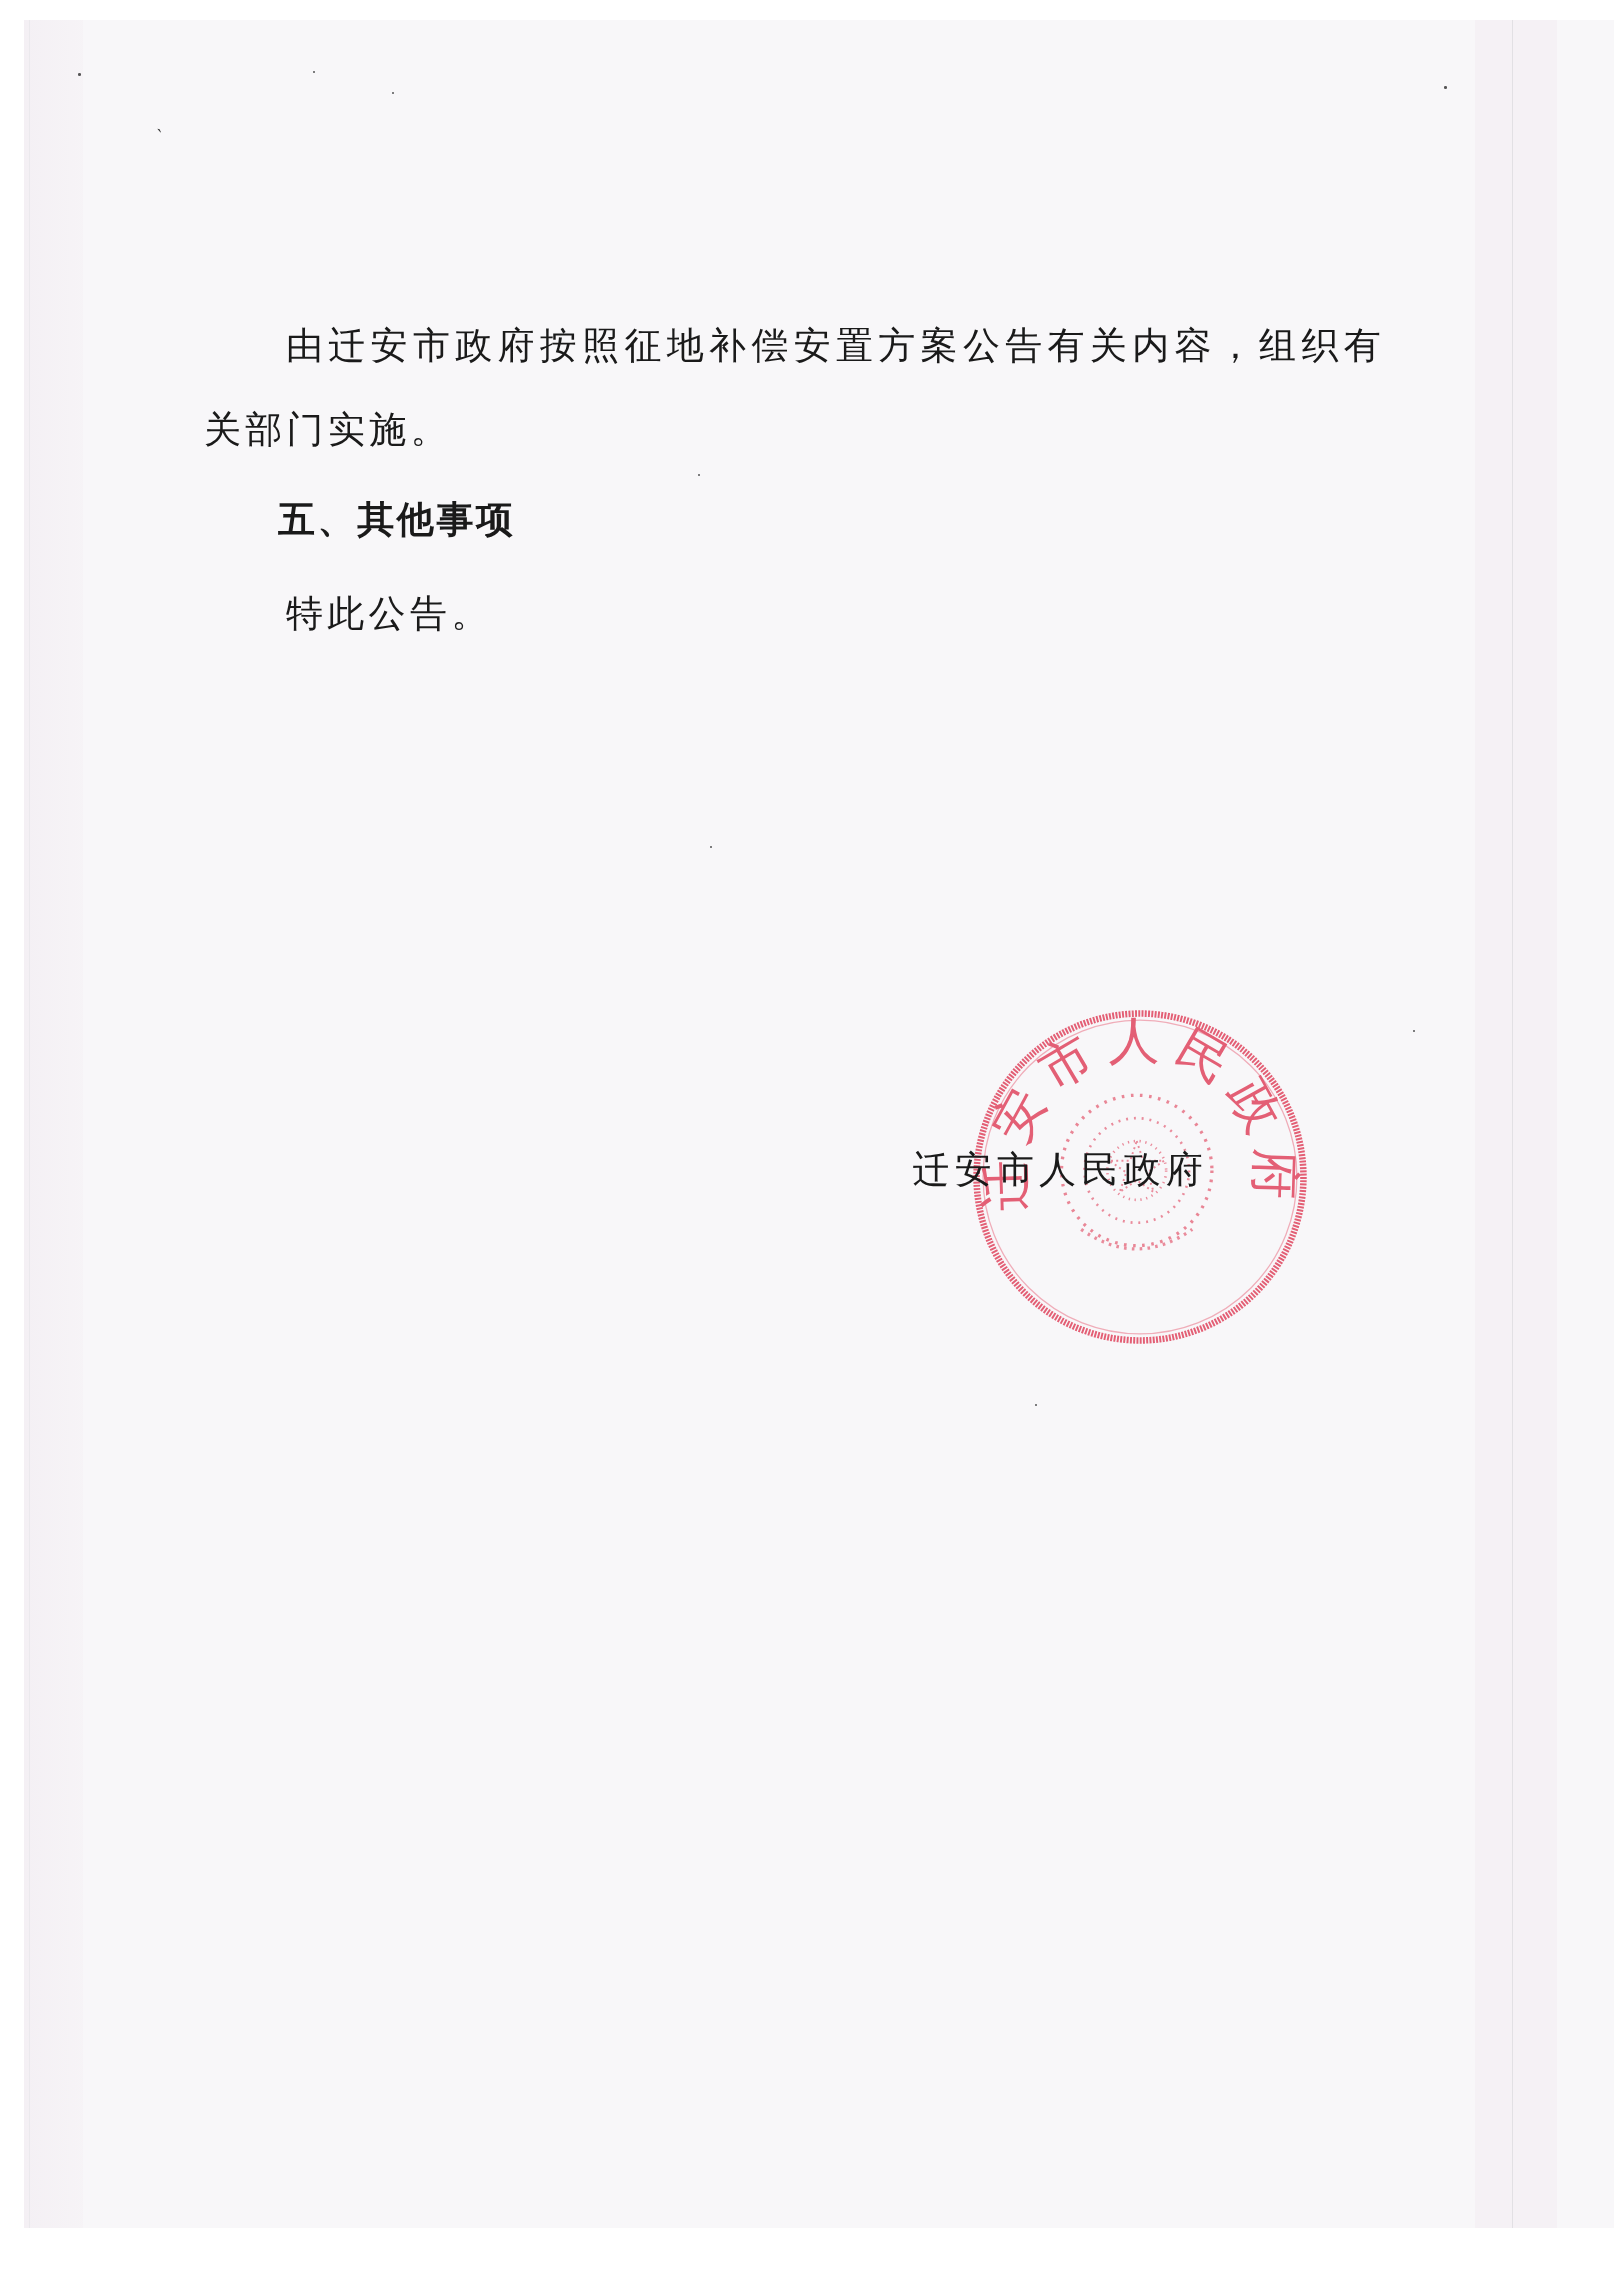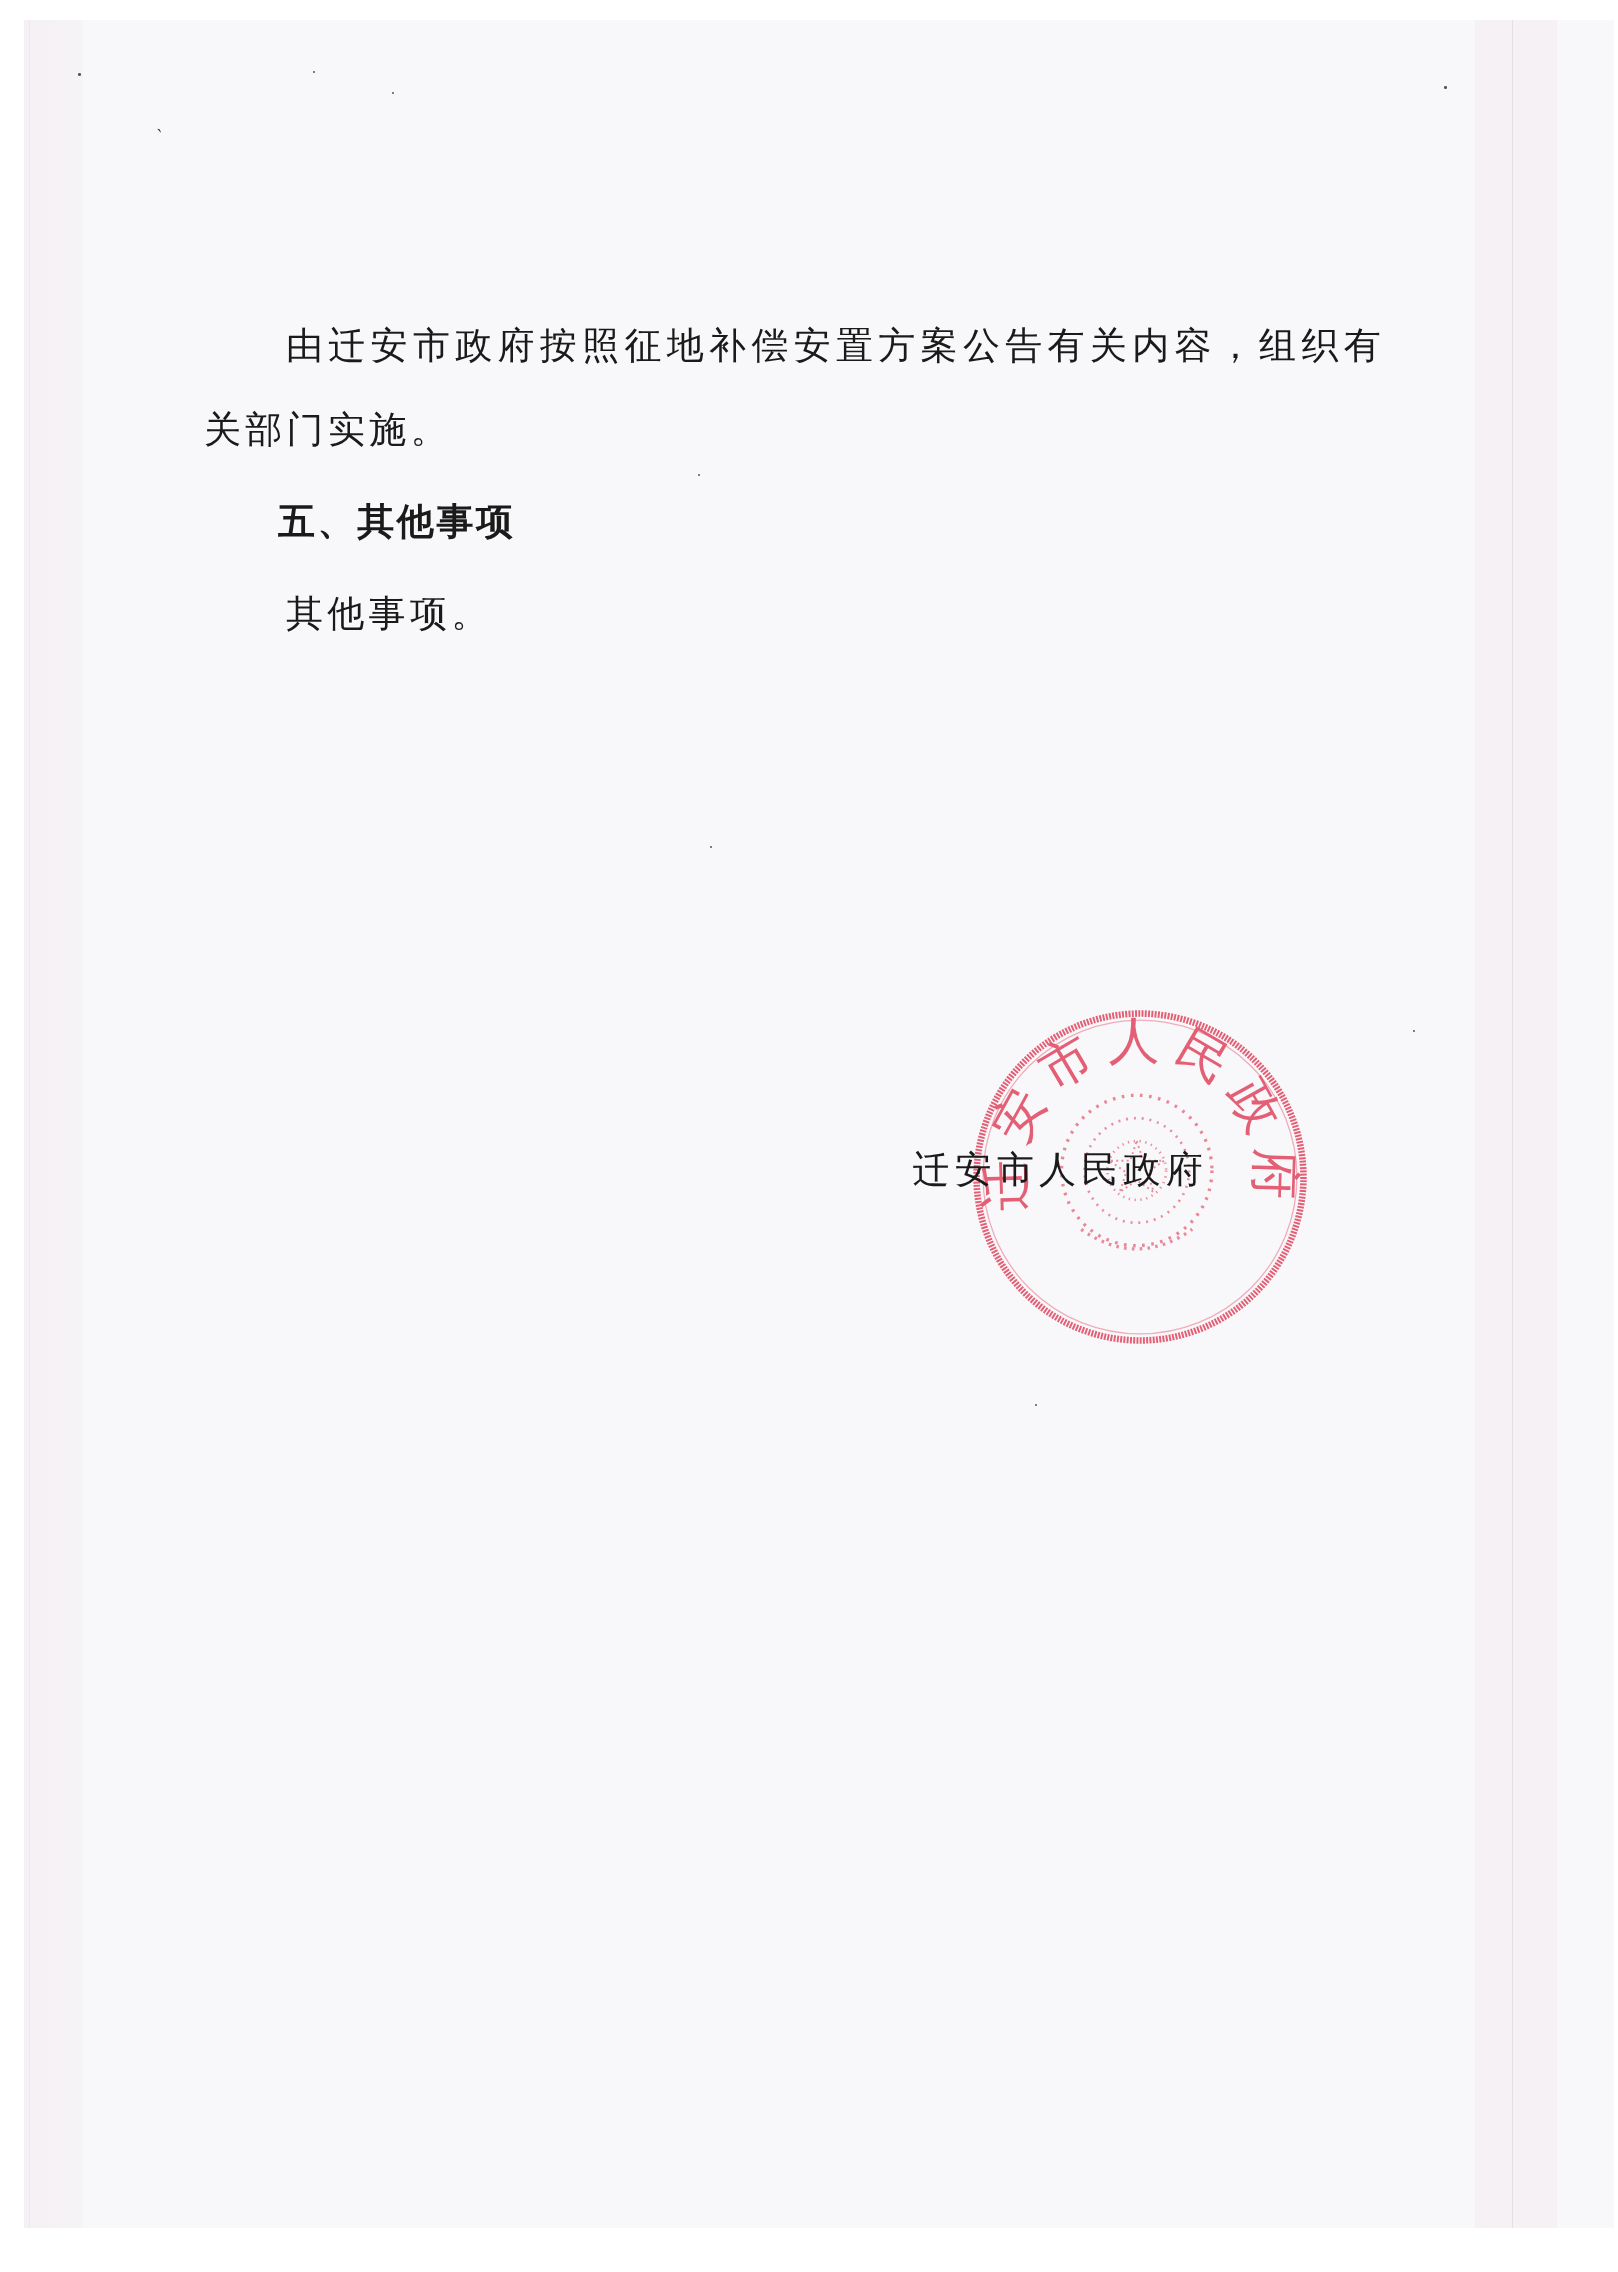--- a/index.html
+++ b/index.html
@@ -63,21 +63,21 @@
       margin: 0;
     }
     .para {
       margin: 8px;
       text-indent: 82px;
       text-align: justify;
     }
     .heading {
       margin: 0;
       text-indent: 82px;
-      font-family: Liberation Sans, sans-serif;
+      font-family: Liberation Mono, monospace;
       font-weight: bold;
       letter-spacing: 2.6px;
     }
     .signature {
       position: absolute;
       left: 906px;
       top: 1131px;
       font-size: 37px;
       letter-spacing: 5.2px;
       line-height: 78px;
@@ -119,21 +119,21 @@
 <div class="speck" style="left:392px;top:92px;width:2px;height:2px;"></div>
 <div class="speck" style="left:1444px;top:86px;width:2.6px;height:2.6px;"></div>
 <div class="speck" style="left:698px;top:474px;width:2px;height:2px;"></div>
 <div class="speck" style="left:710px;top:846px;width:2px;height:2px;"></div>
 <div class="speck" style="left:1035px;top:1404px;width:2px;height:2px;"></div>
 <div class="speck" style="left:1413px;top:1030px;width:2px;height:2px;"></div>
 
 <main class="body-text" style="top:296px;">
   <p class="para">由迁安市政府按照征地补偿安置方案公告有关内容，组织有关部门实施。</p>
   <p class="heading">五、其他事项</p>
-  <p class="para">其他事项。</p>
+  <p class="para">特此公告。</p>
 </main>
 
 <svg class="seal" viewBox="0 0 520 520">
   <defs>
     <path id="sealArc" d="M 85 300 A 180 180 0 1 1 435 300"></path>
   </defs>
   <circle cx="260" cy="260" r="250" fill="none" stroke="#e0455e" stroke-width="10" stroke-dasharray="3 2"></circle>
   <circle cx="260" cy="260" r="240" fill="none" stroke="#e8667b" stroke-width="2" opacity="0.6"></circle>
   <text font-family="DejaVu Sans, sans-serif" font-size="78" fill="#e0455e" letter-spacing="18">
     <textPath href="#sealArc" startOffset="50%" text-anchor="middle">迁安市人民政府</textPath>

